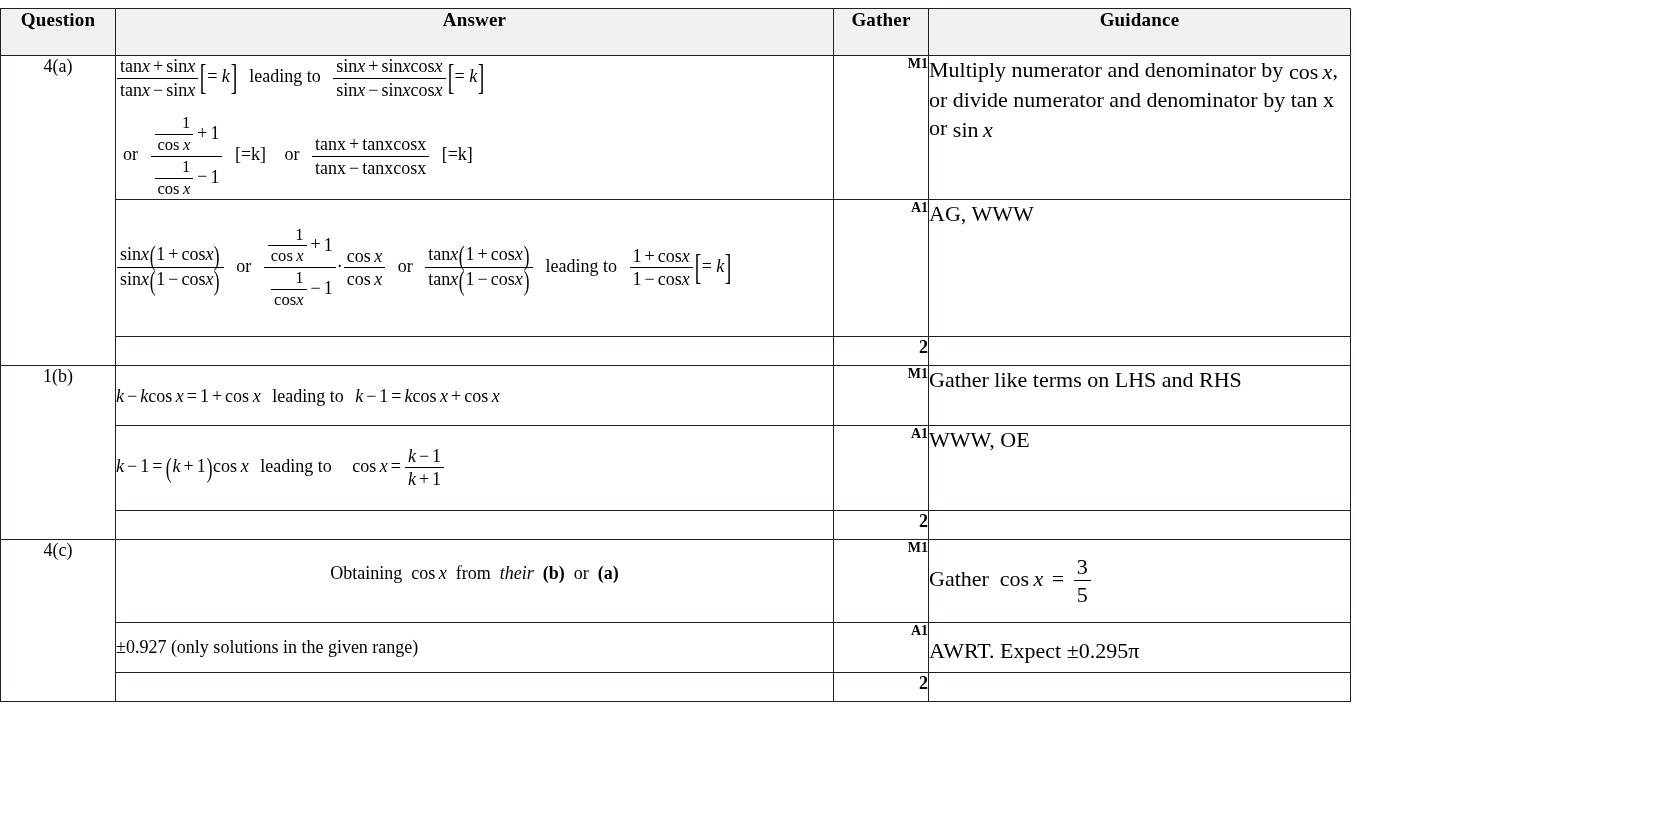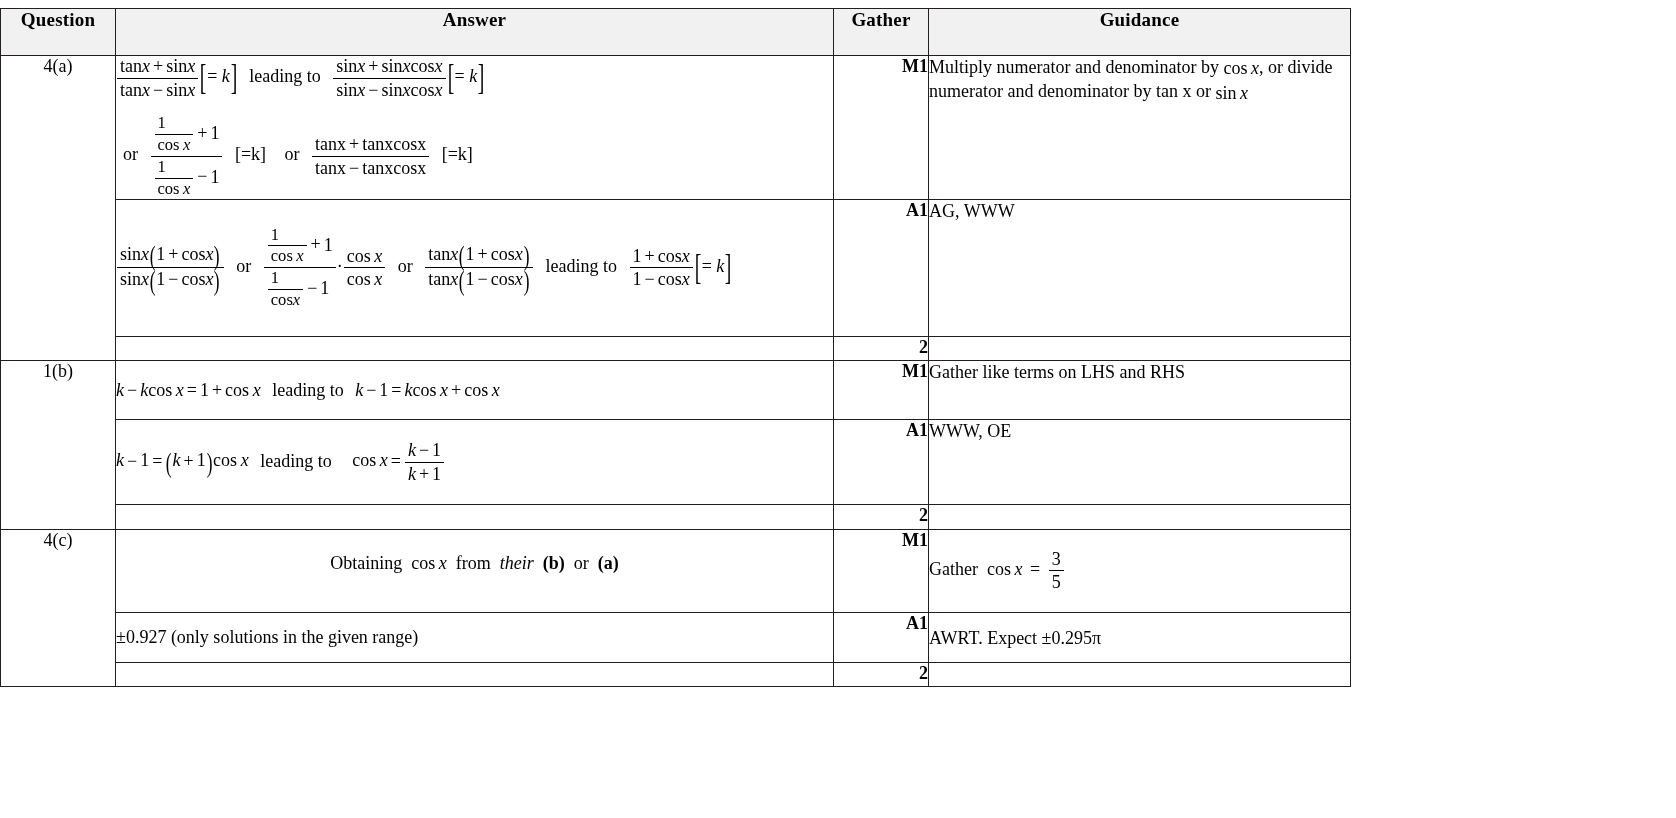--- a/index.html
+++ b/index.html
@@ -57,25 +57,25 @@
     padding-top: 12px;
   }
   .acell {
     padding: 10px 10px 10px 9px;
     font-size: 18px;
   }
   .mcell {
     text-align: right;
     padding: 10px 14px 8px 4px;
     font-weight: bold;
-    font-size: 18px;
+    font-size: 14px;
   }
   .gcell {
     padding: 9px 6px 8px 8px;
-    font-size: 18px;
+    font-size: 22px;
     line-height: 1.28;
   }
   .gcell.vmid { vertical-align: middle; }
   .totalcell {
     text-align: right;
     padding: 6px 18px 6px 4px;
     font-weight: bold;
     font-size: 18px;
   }
   .blank { }
@@ -86,21 +86,21 @@
     white-space: nowrap;
     display: inline-block;
     vertical-align: middle;
   }
   .it { font-style: italic; }
   .rm { font-style: normal; }
 
   .frac {
     display: inline-block;
     vertical-align: middle;
-    text-align: left;
+    text-align: right;
     line-height: 1.14;
     margin: 0 1px;
   }
   .frac > .num {
     display: block;
     padding: 0 3px 1px 3px;
     border-bottom: 1.2px solid #000;
   }
   .frac > .den {
     display: block;

